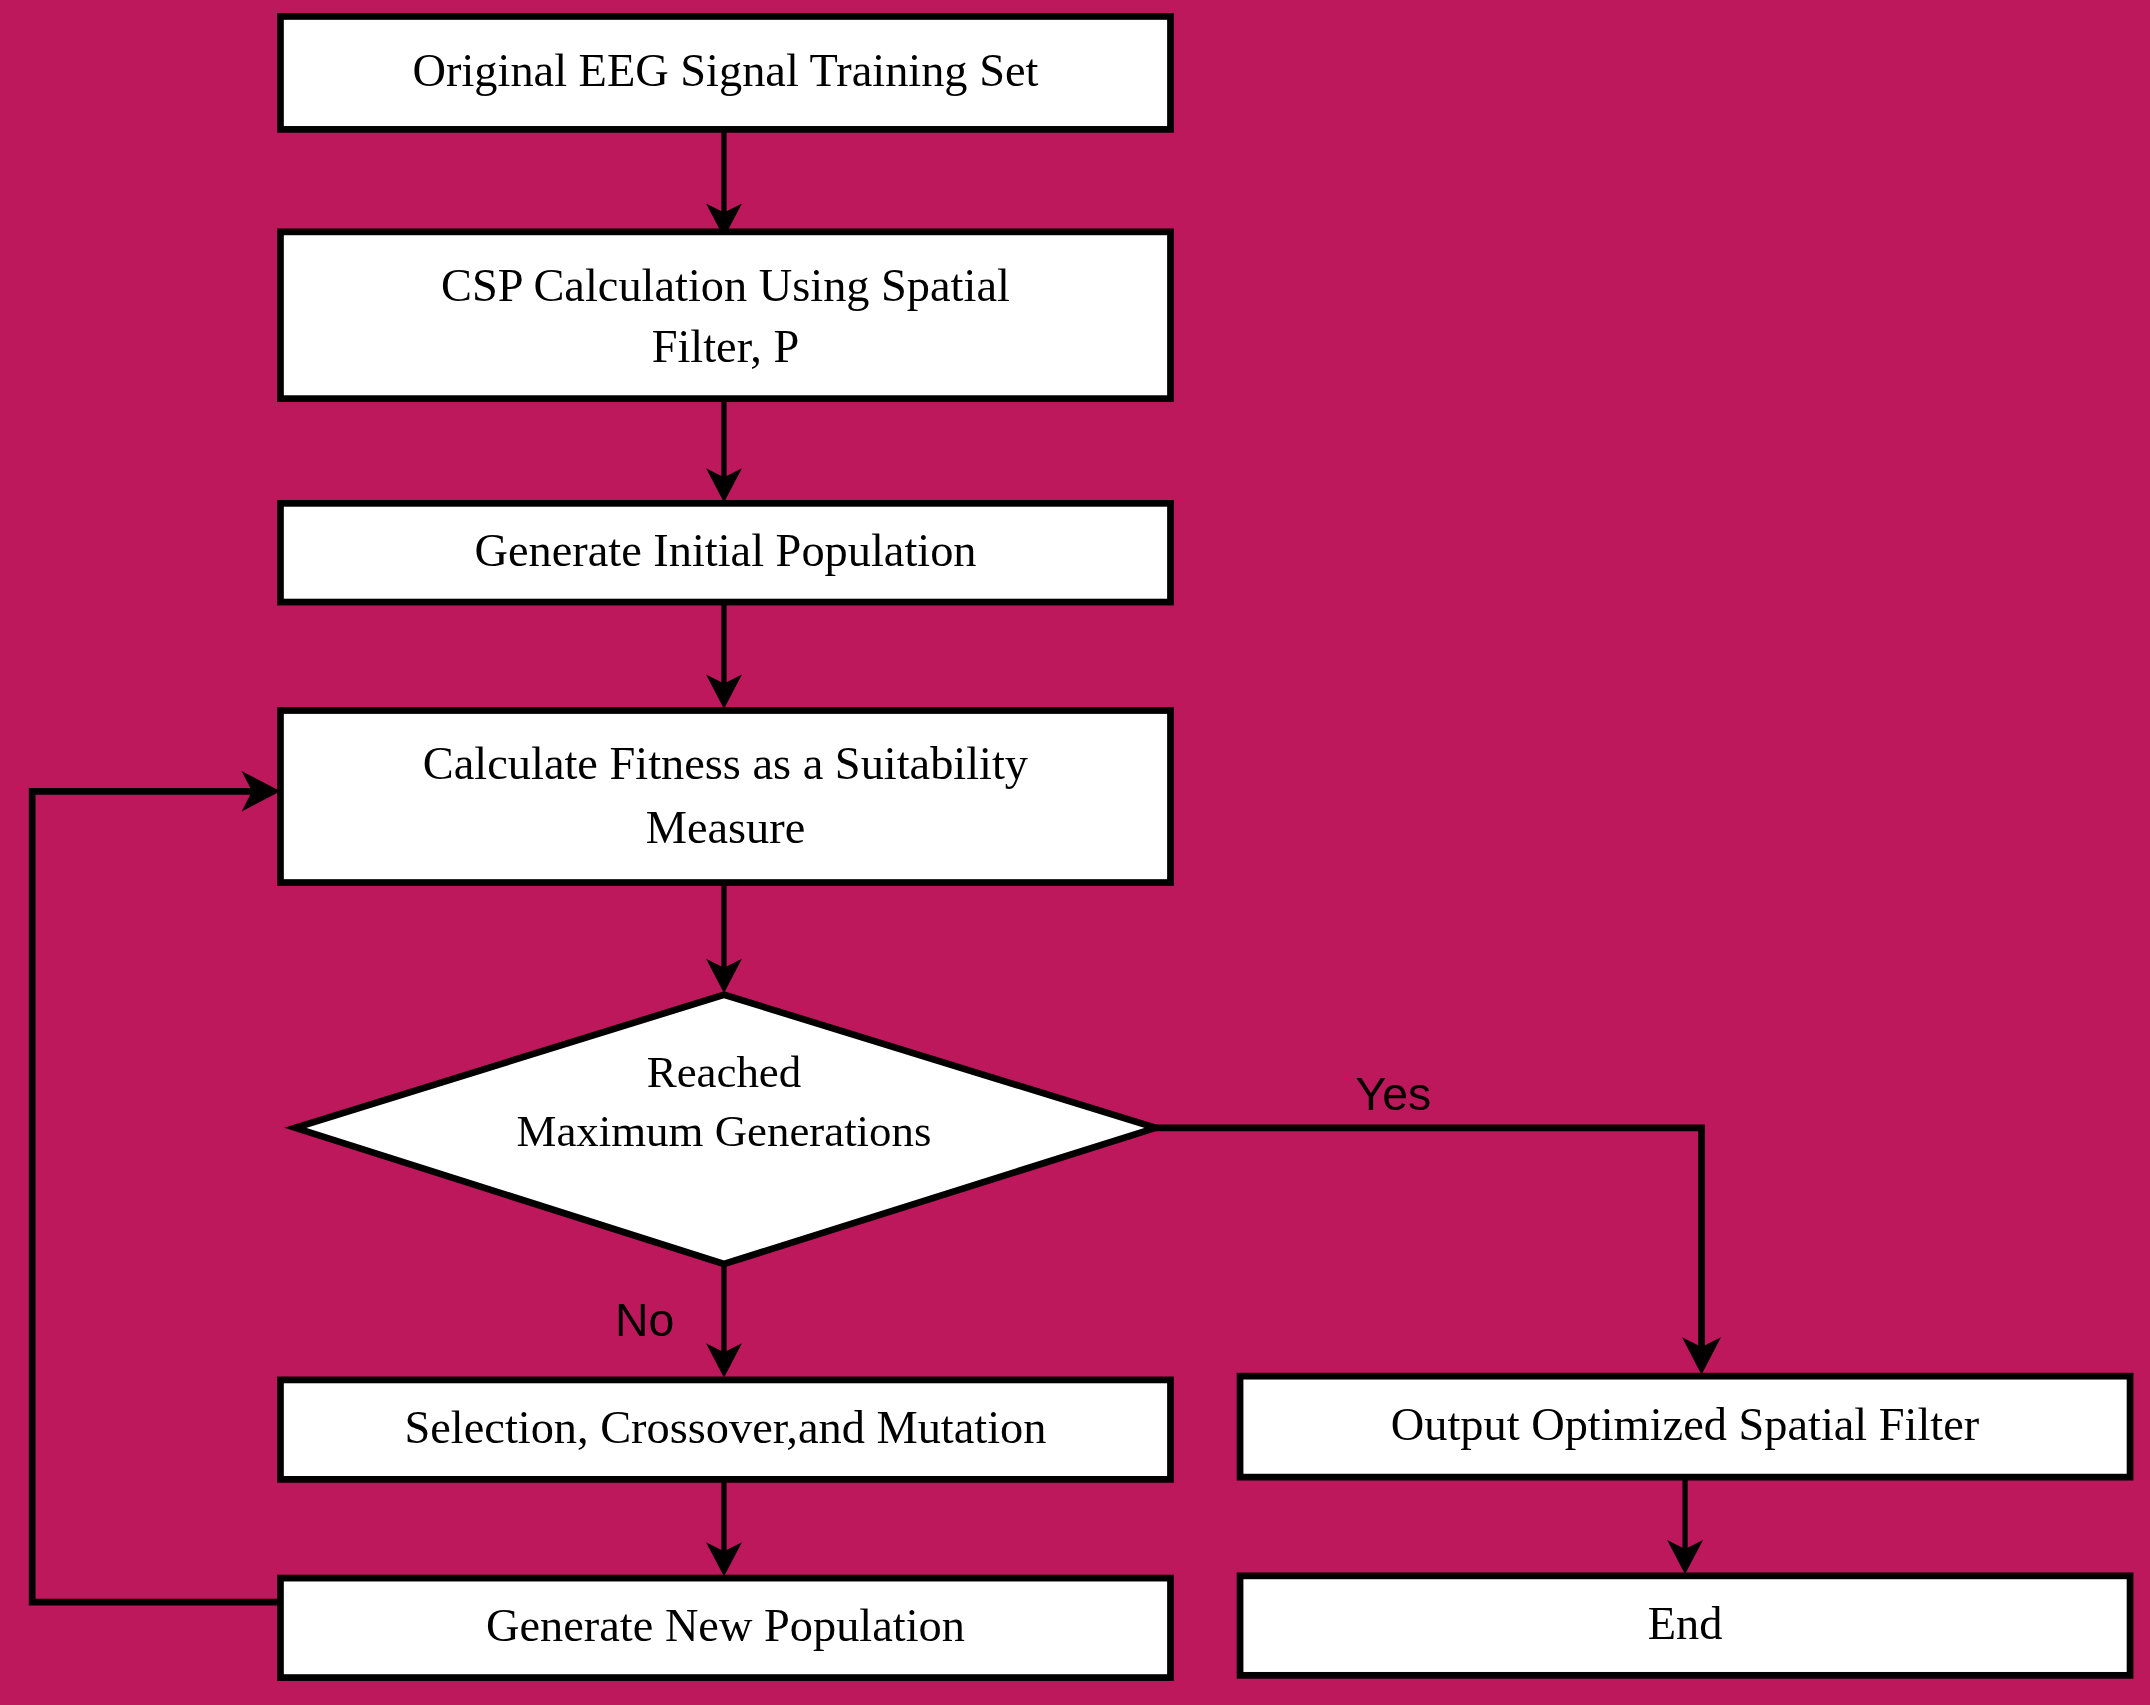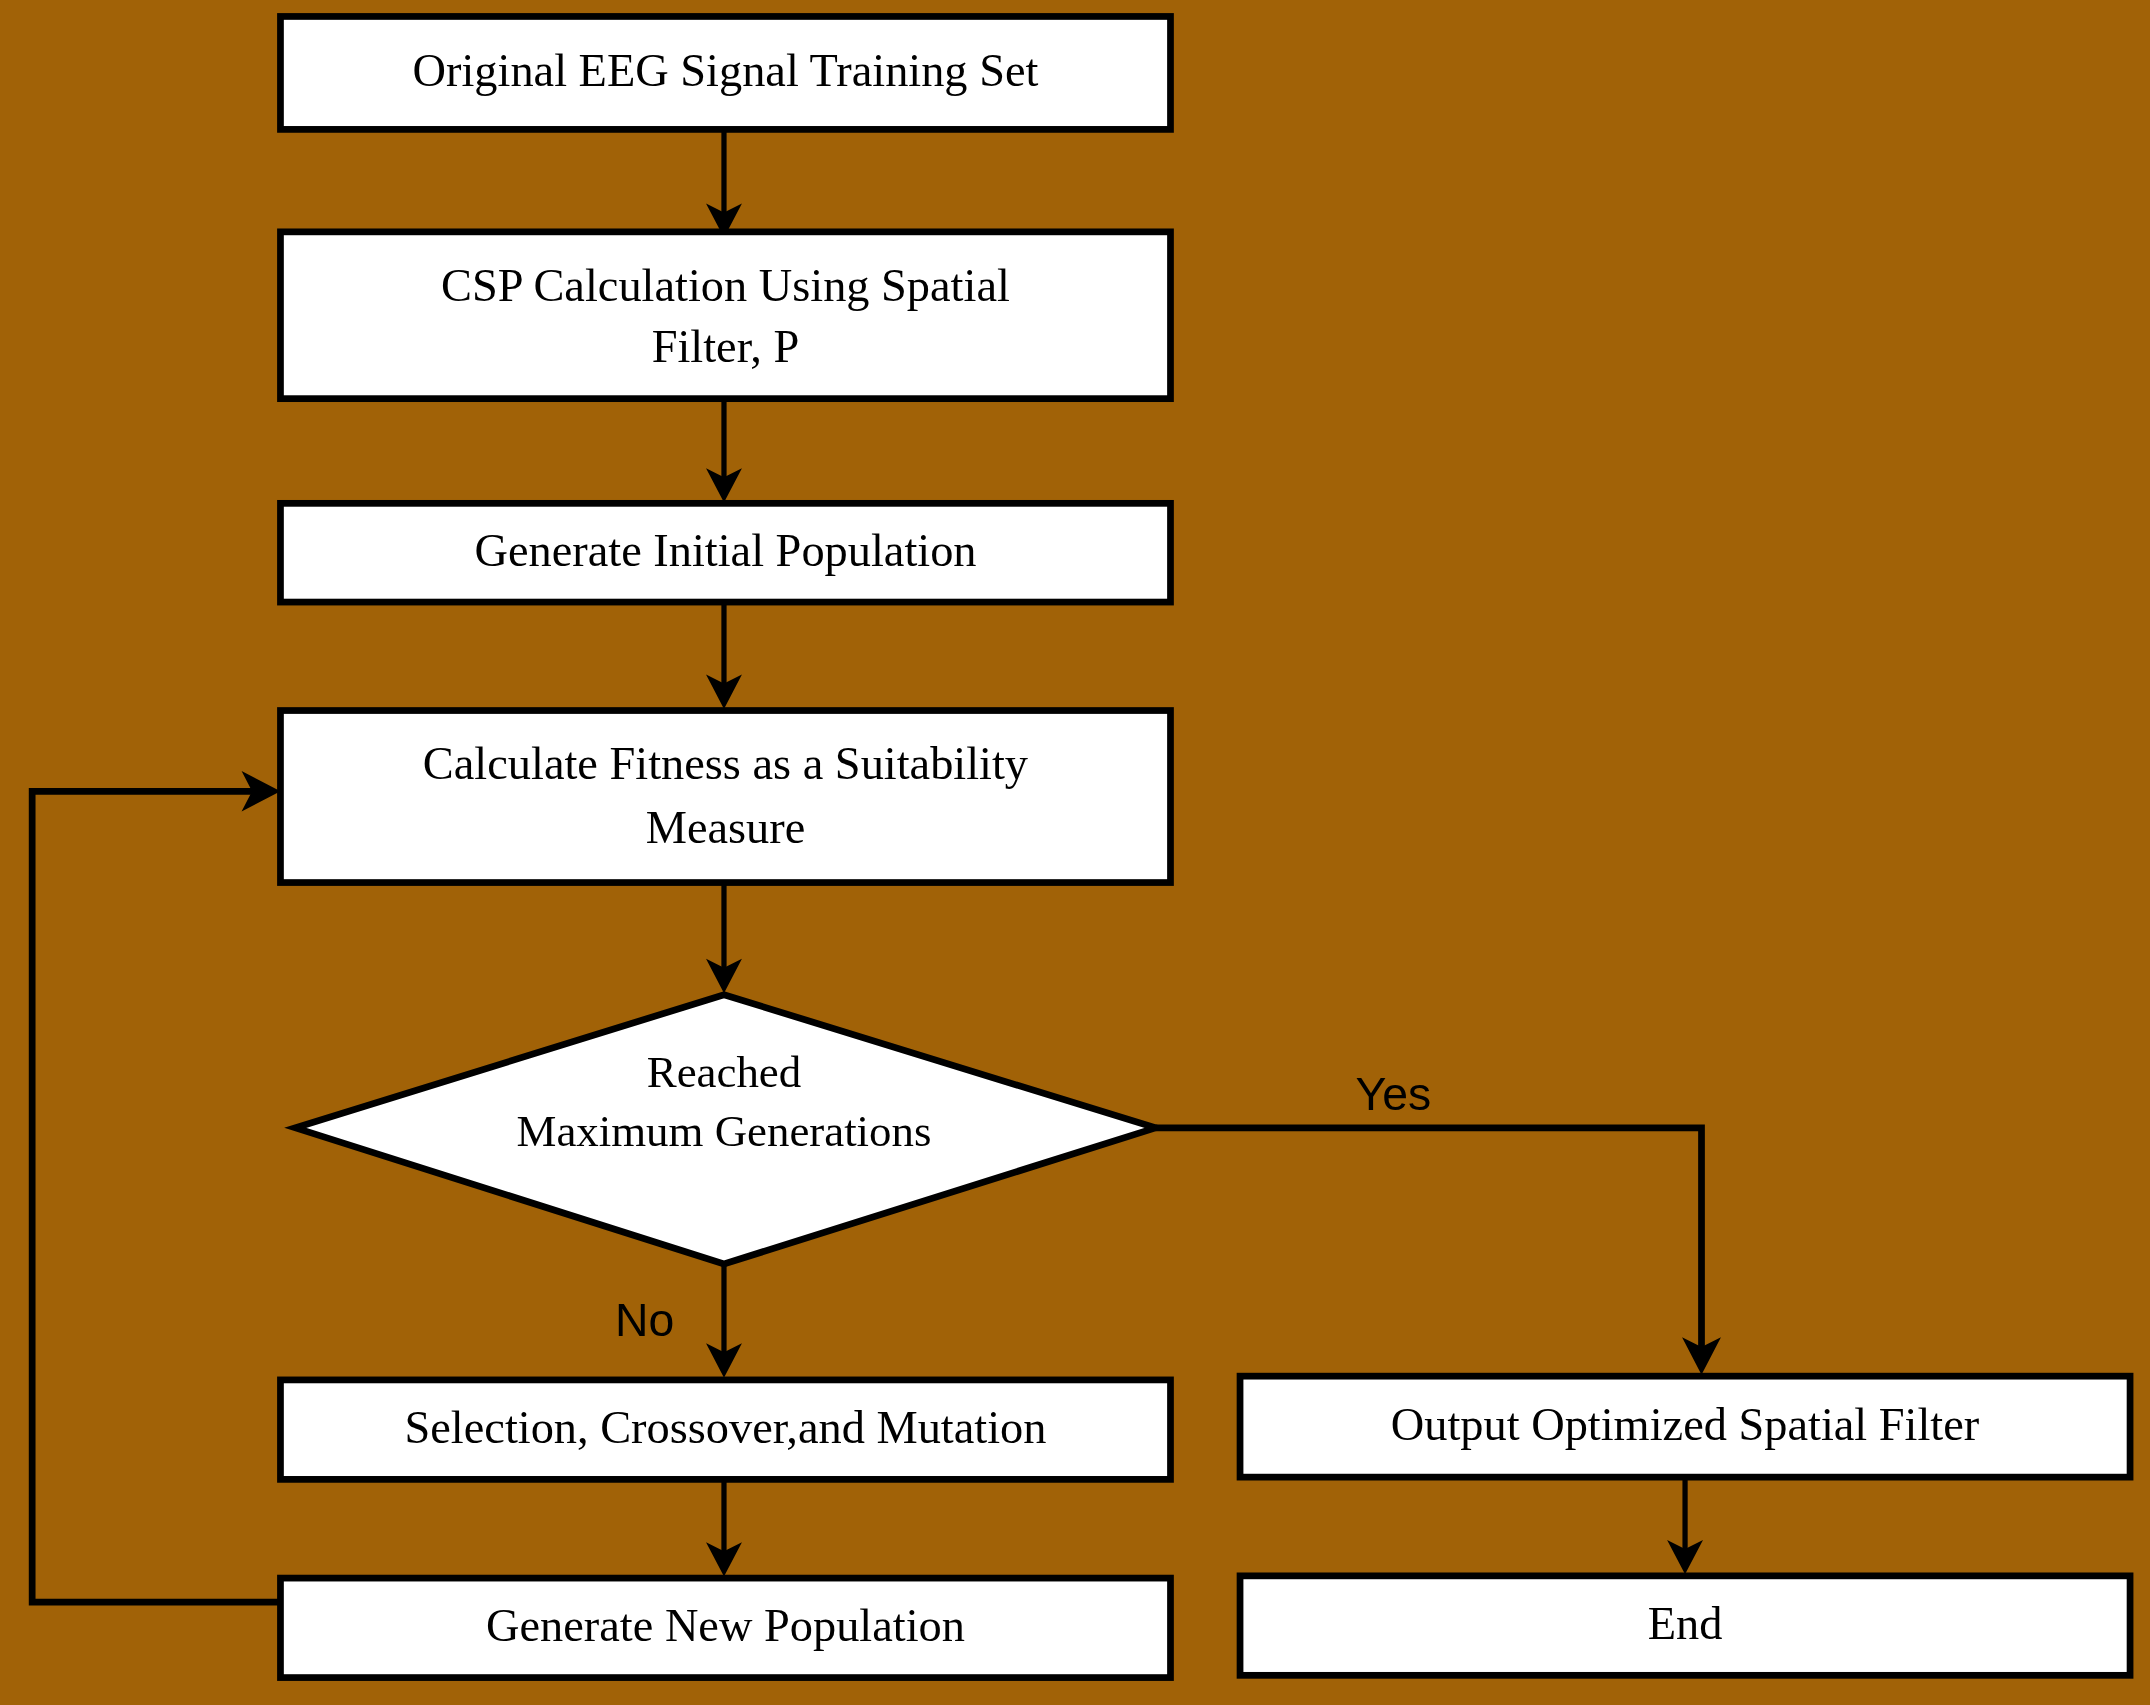--- a/index.html
+++ b/index.html
@@ -4,21 +4,21 @@
 <style>
   html, body {
     margin: 0;
     padding: 0;
     background: #ffffff;
   }
   #canvas {
     position: relative;
     width: 2151px;
     height: 1706px;
-    background: #a16207;
+    background: #be185d;
     overflow: hidden;
   }
   svg.flow {
     position: absolute;
     top: 0;
     left: 0;
     width: 2151px;
     height: 1706px;
     display: block;
   }

